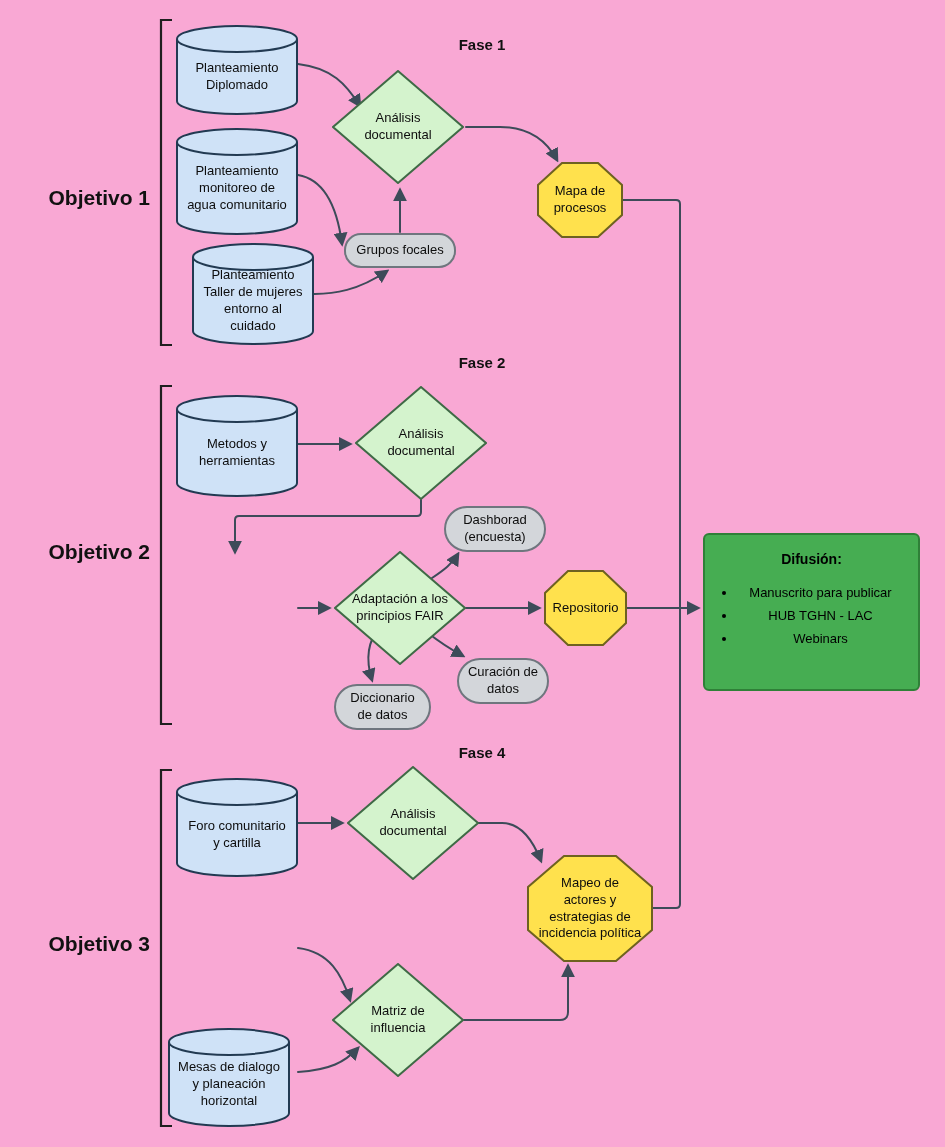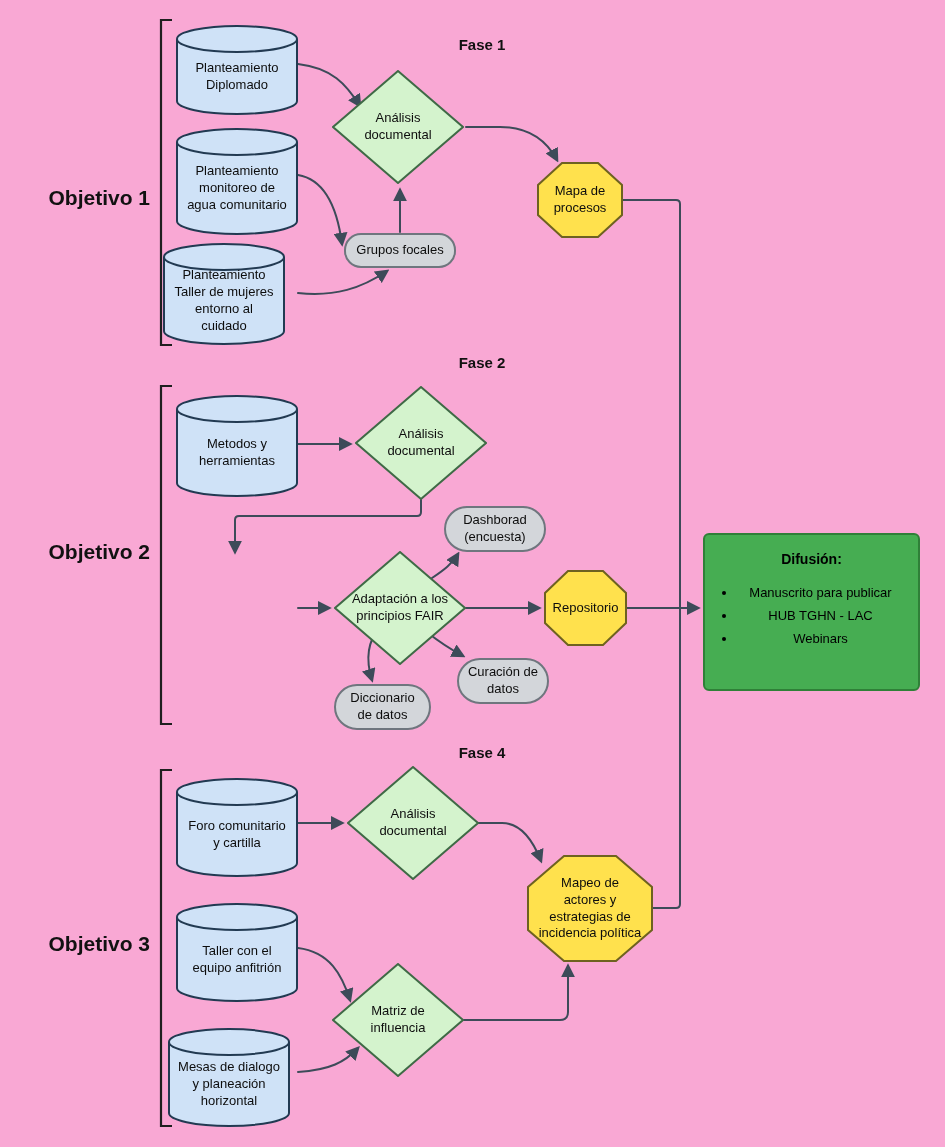--- a/index.html
+++ b/index.html
@@ -90,21 +90,21 @@
   </div>
 
   <div class="node cylinder" style="left:176px; top:128px; width:122px; height:107px;">
     <svg class="shape" viewBox="0 0 122 107">
       <path d="M1 14 L1 93 A60 13 0 0 0 121 93 L121 14 A60 13 0 0 0 1 14 Z" fill="#cfe2f7" stroke="#223a52" stroke-width="2"></path>
       <path d="M1 14 A60 13 0 0 0 121 14" fill="none" stroke="#223a52" stroke-width="2"></path>
     </svg>
     <span class="lbl">Planteamiento monitoreo de agua comunitario</span>
   </div>
 
-  <div class="node cylinder" style="left:163px; top:243px; width:122px; height:102px;">
+  <div class="node cylinder" style="left:192px; top:243px; width:122px; height:102px;">
     <svg class="shape" viewBox="0 0 122 102">
       <path d="M1 14 L1 88 A60 13 0 0 0 121 88 L121 14 A60 13 0 0 0 1 14 Z" fill="#cfe2f7" stroke="#223a52" stroke-width="2"></path>
       <path d="M1 14 A60 13 0 0 0 121 14" fill="none" stroke="#223a52" stroke-width="2"></path>
     </svg>
     <span class="lbl">Planteamiento Taller de mujeres entorno al cuidado</span>
   </div>
 
   <div class="node diamond" style="left:332px; top:70px; width:132px; height:114px;">
     <svg class="shape" viewBox="0 0 132 114">
       <polygon points="66,1 131,57 66,113 1,57" fill="#d4f3cd" stroke="#3f6a46" stroke-width="2"></polygon>
@@ -173,27 +173,20 @@
     <span class="lbl">Foro comunitario y cartilla</span>
   </div>
 
   <div class="node diamond" style="left:347px; top:766px; width:132px; height:114px;">
     <svg class="shape" viewBox="0 0 132 114">
       <polygon points="66,1 131,57 66,113 1,57" fill="#d4f3cd" stroke="#3f6a46" stroke-width="2"></polygon>
     </svg>
     <span class="lbl">Análisis documental</span>
   </div>
 
-  <div class="node cylinder" style="left:176px; top:903px; width:122px; height:99px;">
-    <svg class="shape" viewBox="0 0 122 99">
-      <path d="M1 14 L1 85 A60 13 0 0 0 121 85 L121 14 A60 13 0 0 0 1 14 Z" fill="#cfe2f7" stroke="#223a52" stroke-width="2"></path>
-      <path d="M1 14 A60 13 0 0 0 121 14" fill="none" stroke="#223a52" stroke-width="2"></path>
-    </svg>
-    <span class="lbl">Taller con el equipo anfitrión</span>
-  </div>
 
   <div class="node cylinder" style="left:168px; top:1028px; width:122px; height:99px;">
     <svg class="shape" viewBox="0 0 122 99">
       <path d="M1 14 L1 85 A60 13 0 0 0 121 85 L121 14 A60 13 0 0 0 1 14 Z" fill="#cfe2f7" stroke="#223a52" stroke-width="2"></path>
       <path d="M1 14 A60 13 0 0 0 121 14" fill="none" stroke="#223a52" stroke-width="2"></path>
     </svg>
     <span class="lbl">Mesas de dialogo y planeación horizontal</span>
   </div>
 
   <div class="node octagon" style="left:527px; top:855px; width:126px; height:107px;">

